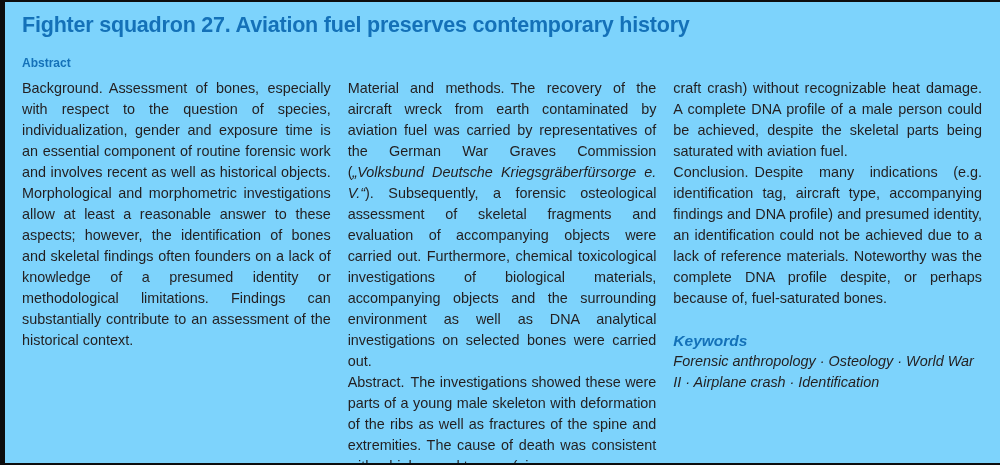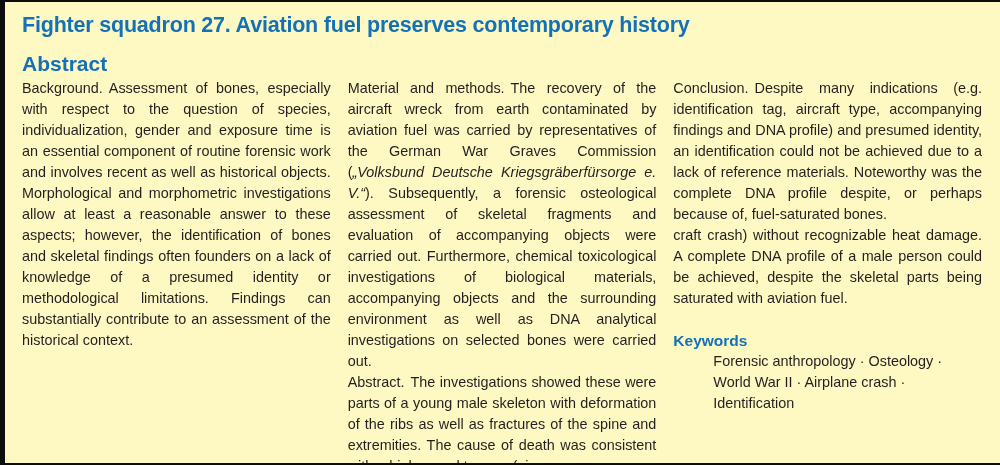--- a/index.html
+++ b/index.html
@@ -5,39 +5,39 @@
   html, body {
     margin: 0;
     padding: 0;
     background: #ffffff;
     font-family: "Liberation Sans", "DejaVu Sans", sans-serif;
   }
   .page {
     box-sizing: border-box;
     width: 1000px;
     height: 465px;
-    background: #fef9c3;
+    background: #7dd3fc;
     border-left: 5px solid #0d0d0d;
     border-top: 2px solid #0d0d0d;
     border-bottom: 2px solid #0d0d0d;
     padding: 11px 18px 0 17px;
     overflow: hidden;
   }
   h1.article-title {
     margin: 0;
     color: #1471b8;
     font-size: 21.5px;
     line-height: 25px;
     font-weight: 700;
     letter-spacing: -0.2px;
   }
   h2.abstract-heading {
     margin: 17px 0 6px 0;
     color: #1471b8;
-    font-size: 21px;
+    font-size: 12px;
     line-height: 17px;
     font-weight: 700;
   }
   .cols {
     display: flex;
     gap: 17px;
   }
   .col {
     flex: 1 1 0;
     min-width: 0;
@@ -46,32 +46,31 @@
     line-height: 21px;
     text-align: justify;
     hyphens: auto;
     -webkit-hyphens: auto;
   }
   .col p { margin: 0; }
   .runin {
     font-weight: 400;
     margin-right: 6px;
   }
-  .keywords-block { margin-top: 21px; }
+  .keywords-block { margin-top: 21px; font-style: italic; }
   h3.keywords-heading {
     margin: 0;
     color: #1471b8;
     font-size: 15.5px;
     line-height: 21px;
     font-weight: 700;
   }
   p.keywords-text {
     text-align: left;
     hyphens: none;
-    margin-left: 40px;
   }
   i.commission-name { font-style: italic; }
 </style>
 </head>
 <body>
 
 <div class="page">
 
   <h1 class="article-title">Fighter squadron 27. Aviation fuel preserves contemporary history</h1>
 
@@ -82,22 +81,22 @@
     <div class="col">
       <p><span class="runin">Background.</span><span>Assessment of bones, especially with respect to the question of species, individualization, gender and exposure time is an essential component of routine forensic work and involves recent as well as historical objects. Morphological and morphometric investigations allow at least a reasonable answer to these aspects; however, the identification of bones and skeletal findings often founders on a lack of knowledge of a presumed identity or methodological limitations. Findings can substantially contribute to an assessment of the historical context.</span></p>
     </div>
 
     <div class="col">
       <p><span class="runin">Material and methods.</span><span>The recovery of the aircraft wreck from earth contaminated by aviation fuel was carried by representatives of the German War Graves Commission (</span><i class="commission-name">„Volksbund Deutsche Kriegsgräberfürsorge e. V.“</i><span>). Subsequently, a forensic osteological assessment of skeletal fragments and evaluation of accompanying objects were carried out. Furthermore, chemical toxicological investigations of biological materials, accompanying objects and the surrounding environment as well as DNA analytical investigations on selected bones were carried out.</span></p>
       <p><span class="runin">Abstract.</span><span>The investigations showed these were parts of a young male skeleton with deformation of the ribs as well as fractures of the spine and extremities. The cause of death was consistent with a high speed trauma (air-</span></p>
     </div>
 
     <div class="col">
+      <p><span>craft crash) without recognizable heat damage. A complete DNA profile of a male person could be achieved, despite the skeletal parts being saturated with aviation fuel.</span></p>
       <p><span class="runin">Conclusion.</span><span>Despite many indications (e.g. identification tag, aircraft type, accompanying findings and DNA profile) and presumed identity, an identification could not be achieved due to a lack of reference materials. Noteworthy was the complete DNA profile despite, or perhaps because of, fuel-saturated bones.</span></p>
-      <p><span>craft crash) without recognizable heat damage. A complete DNA profile of a male person could be achieved, despite the skeletal parts being saturated with aviation fuel.</span></p>
 
       <div class="keywords-block">
         <h3 class="keywords-heading">Keywords</h3>
         <p class="keywords-text">Forensic anthropology · Osteology · World War II · Airplane crash · Identification</p>
       </div>
     </div>
 
   </div>
 </div>
 

